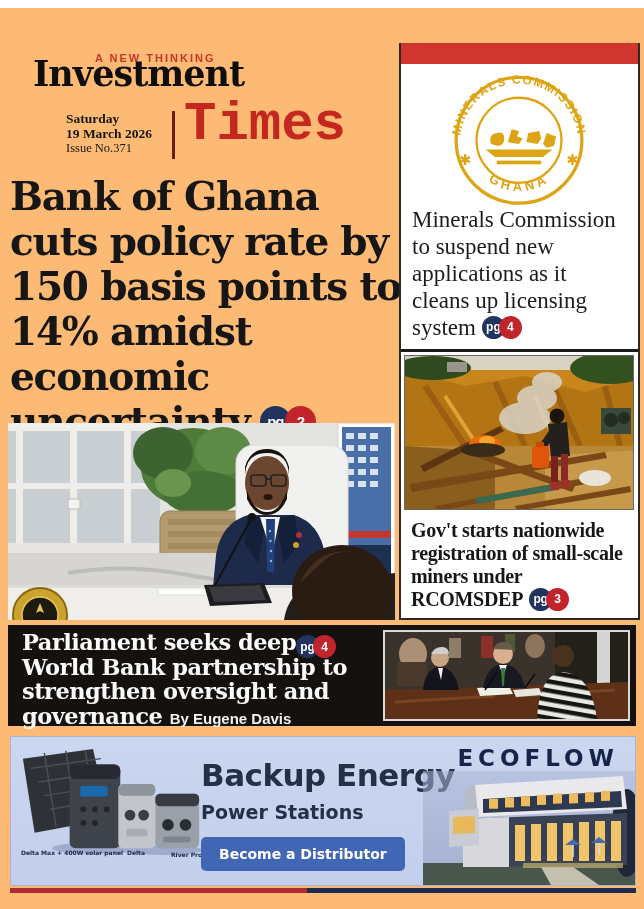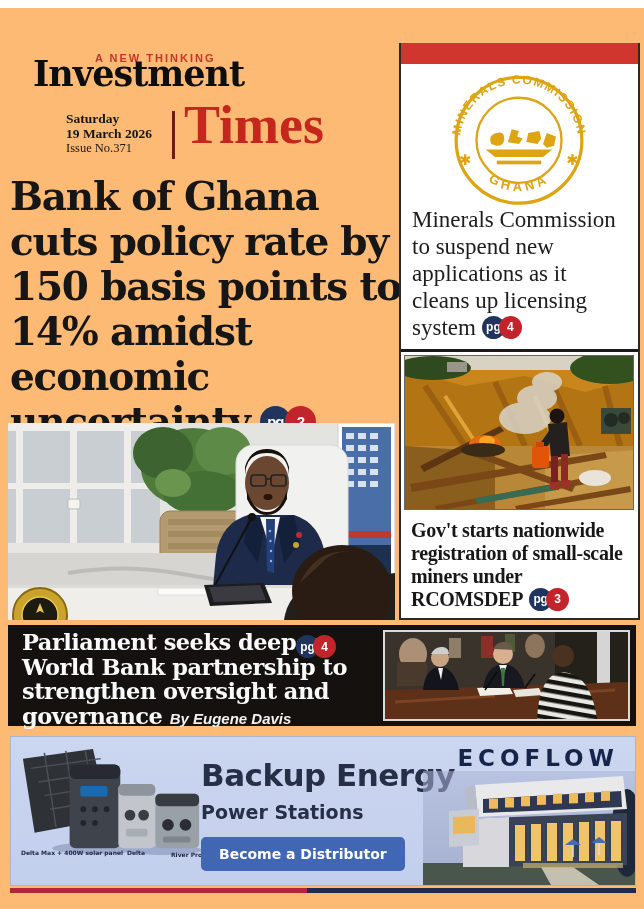--- a/index.html
+++ b/index.html
@@ -19,21 +19,21 @@
     left:33px; top:37px; font-family:"DejaVu Serif", serif; font-weight:bold;
     font-size:35px; line-height:58px; color:#0e0e0e; letter-spacing:-1px;
   }
   .mast-dateblock {
     left:66px; top:103px; font-family:"Liberation Serif", serif; color:#151515;
     line-height:15px; font-size:13.5px; font-weight:bold;
   }
   .mast-issue { font-weight:normal; font-size:12.5px; }
   .mast-divider { left:172px; top:103px; width:2.5px; height:48px; background:#6e1d16; }
   .mast-times {
-    left:184px; top:86px; font-family:Liberation Serif, serif; font-weight:bold;
+    left:184px; top:86px; font-family:Liberation Mono, monospace; font-weight:bold;
     font-size:54px; color:#c4271d; letter-spacing:0px;
   }
 
   
   .badge { display:inline-flex; align-items:center; vertical-align:middle; transform:translateY(-4px); margin-left:10px;justify-content:space-between; }
   .badge .c {
     width:31px; height:31px; border-radius:50%; display:flex; align-items:center;
     justify-content:center; color:#fff; font-family:"Liberation Sans", sans-serif;
     font-weight:bold; font-size:15px;
   }
@@ -71,21 +71,21 @@
   
   .main-photo { left:8px; top:415px; width:387px; height:197px; overflow:hidden; background:#d8d9d8; }
 
   
   .strip { left:8px; top:617px; width:628px; height:101px; background:#14110e; }
   .strip-text {
     left:14px; top:5px; width:345px; color:#fafafa; font-family:"DejaVu Serif", serif;
     font-weight:bold; font-size:22.5px; line-height:24.5px; letter-spacing:-0.5px;
   }
   .strip-byline {
-    font-family:"Liberation Sans", sans-serif; font-style:italic; font-weight:bold;
+    font-family:"Liberation Sans", sans-serif; font-weight:bold;
     font-size:15px; letter-spacing:0px; color:#f2f2f2;
   }
   .strip-badge { left:282px; top:12px; }
   .strip-photo { left:375px; top:5px; width:247px; height:91px; border:2px solid #d9d9d9; overflow:hidden; background:#2a241e; }
 
   
   .ad {
     left:10px; top:728px; width:626px; height:150px;
     background:linear-gradient(180deg,#cbd6f0 0%, #c2cfec 100%);
     border:1px solid #aab4cc; overflow:hidden;

